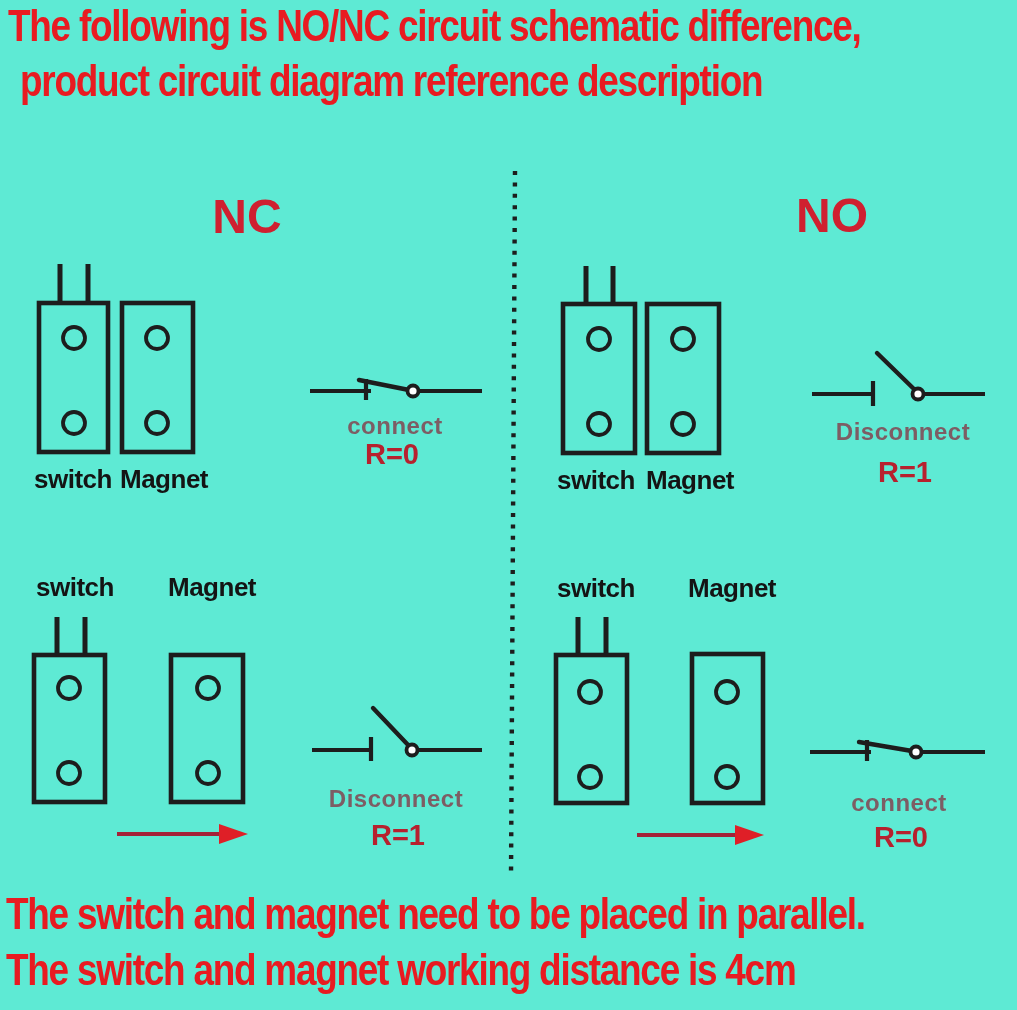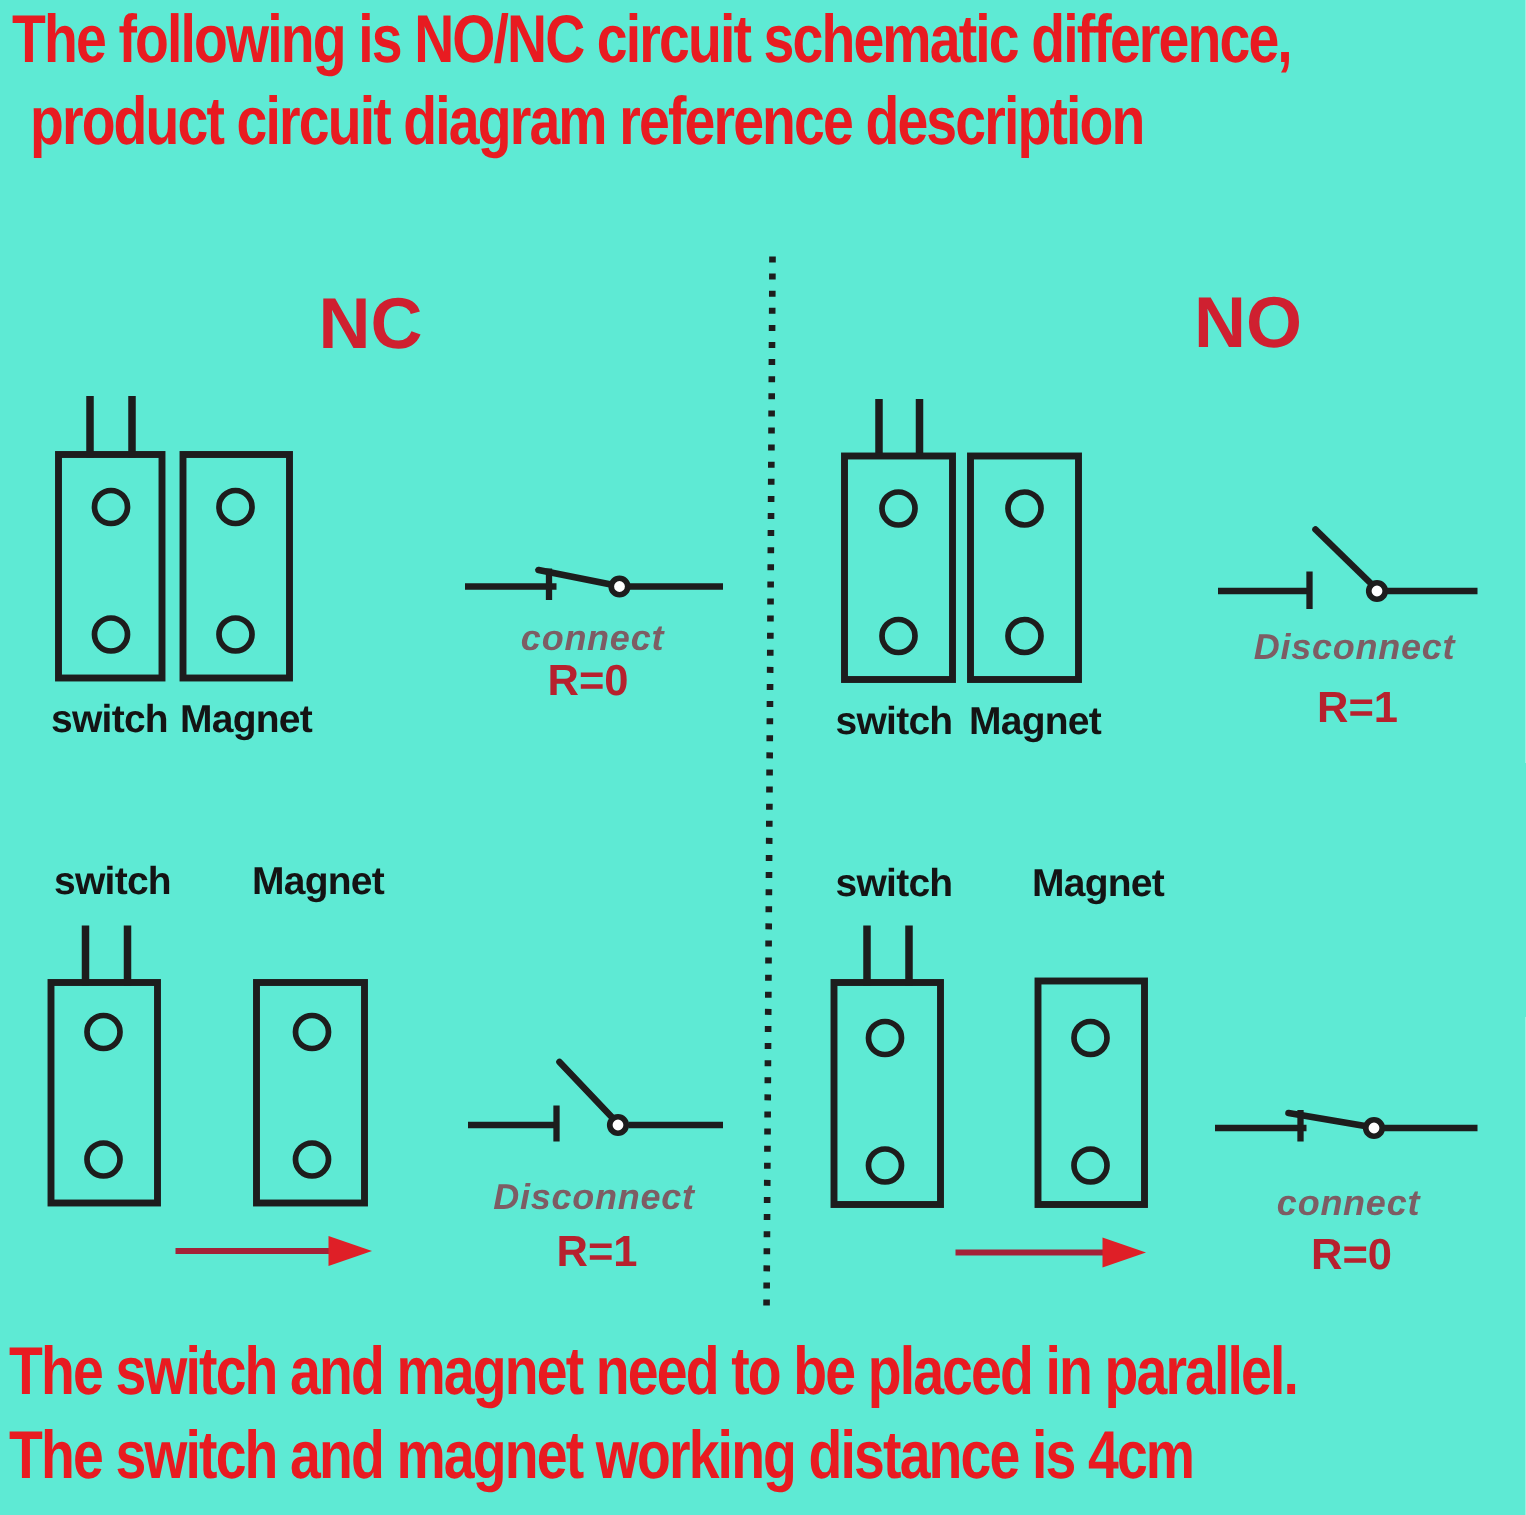--- a/index.html
+++ b/index.html
@@ -41,21 +41,21 @@
   .sec-label{
     position:absolute;font-size:48px;font-weight:bold;color:var(--section-red);
     transform:translateX(-50%);white-space:nowrap;letter-spacing:0px;line-height:1;
   }
   .part-label{
     position:absolute;font-size:26px;font-weight:bold;color:#141414;
     transform:translateX(-50%);white-space:nowrap;line-height:1;letter-spacing:-0.5px;text-align:center;
   }
   .state-label{
     position:absolute;font-size:24px;font-weight:600;color:var(--state-mauve);
-    transform:translateX(-50%);white-space:nowrap;line-height:1;letter-spacing:0.5px;font-style:italic;
+    transform:translateX(-50%);white-space:nowrap;line-height:1;letter-spacing:0.5px;
   }
   .res-label{
     position:absolute;font-size:29px;font-weight:bold;color:var(--resistance-red);
     transform:translateX(-50%);white-space:nowrap;line-height:1;
   }
 </style>
 </head>
 <body>
 
 <div class="canvas">

